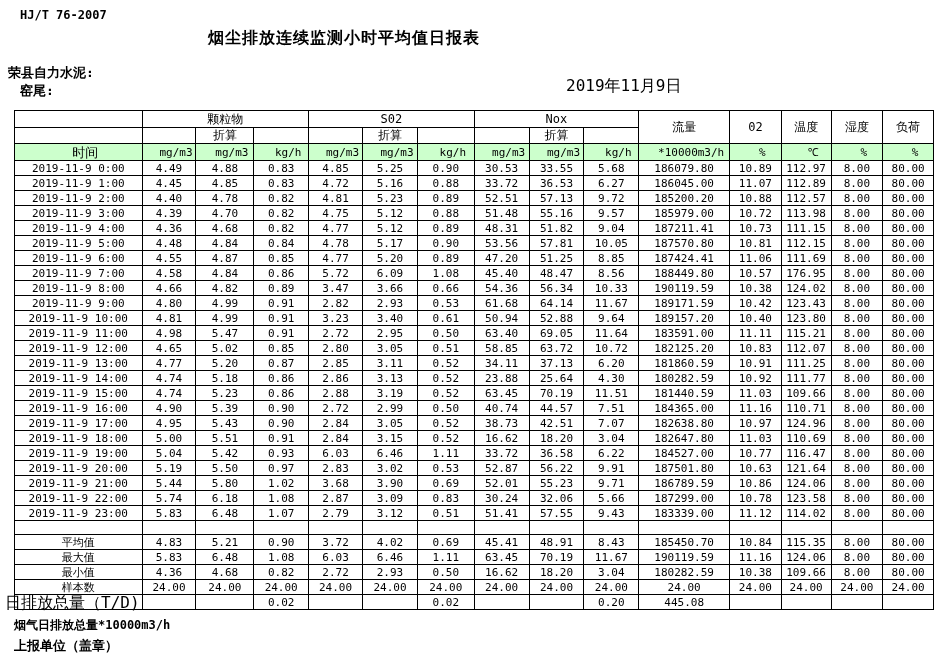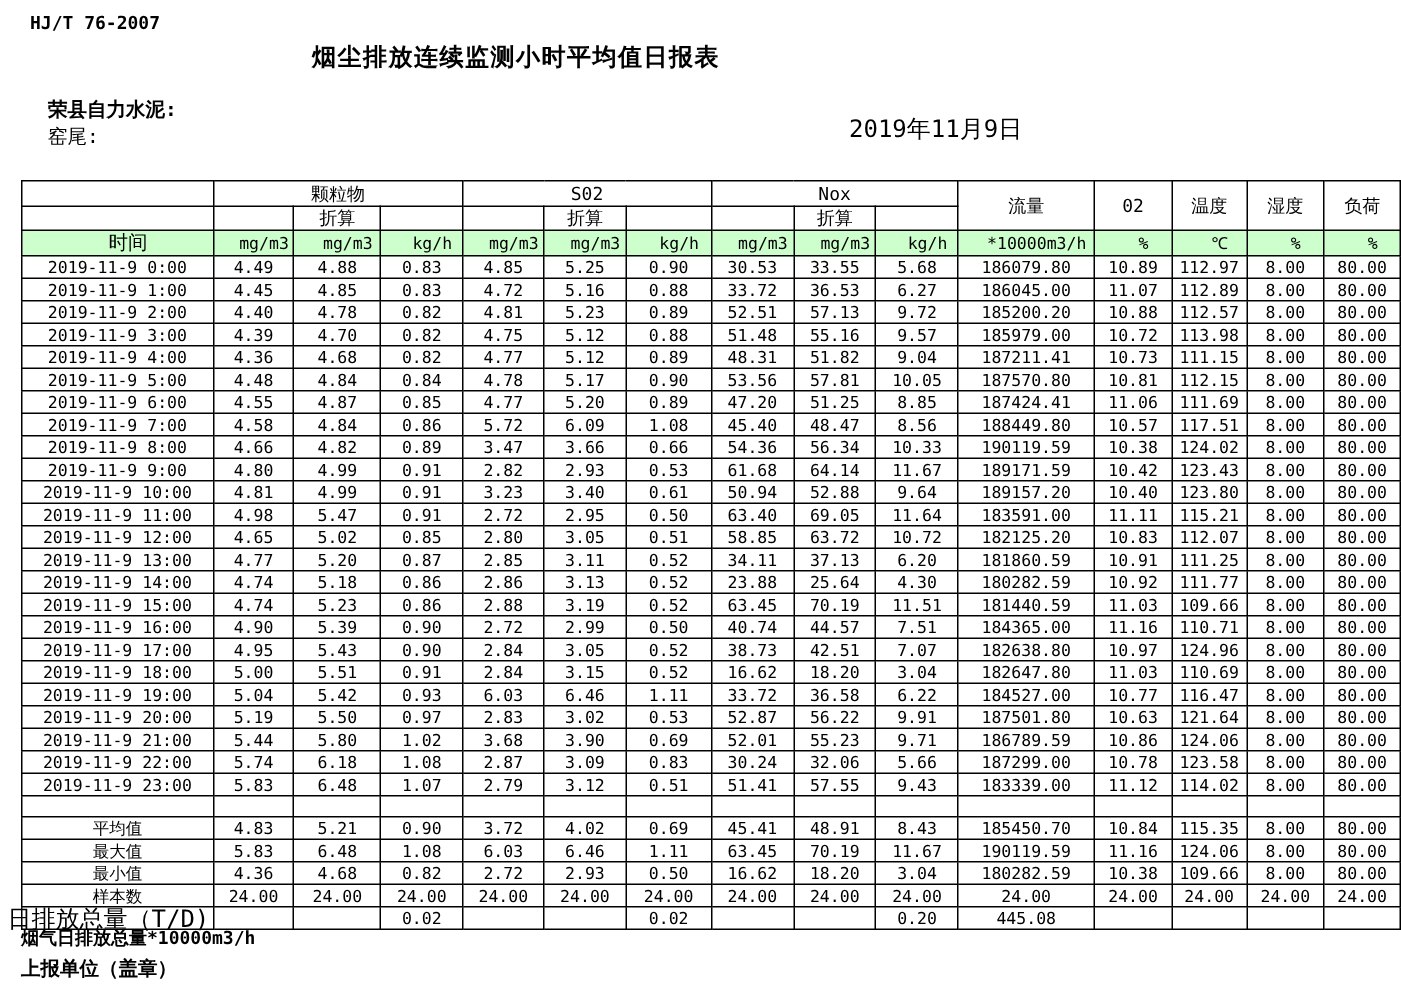--- a/index.html
+++ b/index.html
@@ -4,29 +4,29 @@
 <style>
   html,body{margin:0;padding:0;}
   body{
     width:934px;height:656px;background:#ffffff;position:relative;
     font-family:"DejaVu Sans Mono","Liberation Mono",monospace;color:#000;
     overflow:hidden;
   }
   .abs{position:absolute;white-space:nowrap;}
   .standard{left:20px;top:8px;font-size:12px;font-weight:bold;}
   .title{left:208px;top:28px;font-size:16px;font-weight:bold;letter-spacing:1px;}
-  .company{left:32px;top:64px;font-size:13px;font-weight:bold;}
-  .station{left:20px;top:82px;font-size:13px;font-weight:normal;margin-left:12px;}
+  .company{left:8px;top:64px;font-size:13px;font-weight:bold;}
+  .station{left:20px;top:82px;font-size:13px;font-weight:bold;}
   .date{left:566px;top:76px;font-size:16px;}
   .footer1{left:14px;top:617px;font-size:12px;font-weight:bold;}
   .footer2{left:14px;top:637px;font-size:13px;font-weight:bold;}
   .footer3{left:215px;top:637px;font-size:13px;font-weight:bold;margin-top:21px;}
 
   table.report{
-    position:absolute;left:14px;top:120px;
+    position:absolute;left:14px;top:110px;
     border-collapse:collapse;table-layout:fixed;
     font-size:11px;
   }
   table.report td{
     border:1px solid #000;
     padding:0 2px;height:14px;line-height:13px;
     white-space:nowrap;overflow:visible;text-align:center;
   }
   tr.h1 td{height:16px;font-size:12px;}
   tr.h2 td{height:15px;font-size:12px;}
@@ -233,21 +233,21 @@
         <td class="c">4.84</td>
         <td class="c">0.86</td>
         <td class="c">5.72</td>
         <td class="c">6.09</td>
         <td class="c">1.08</td>
         <td class="c">45.40</td>
         <td class="c">48.47</td>
         <td class="c">8.56</td>
         <td class="r">188449.80</td>
         <td class="c">10.57</td>
-        <td class="c">117.51</td>
+        <td class="c">176.95</td>
         <td class="c">8.00</td>
         <td class="c">80.00</td>
       </tr>
       <tr class="data-row">
         <td class="r">2019-11-9 8:00</td>
         <td class="c">4.66</td>
         <td class="c">4.82</td>
         <td class="c">0.89</td>
         <td class="c">3.47</td>
         <td class="c">3.66</td>

